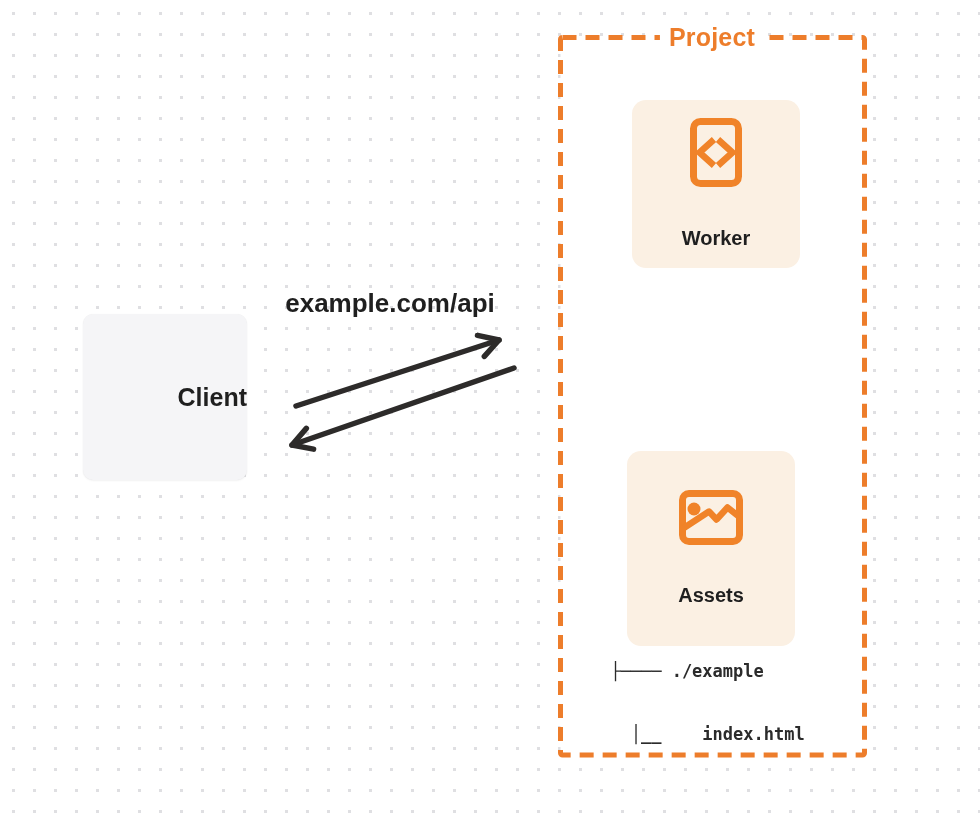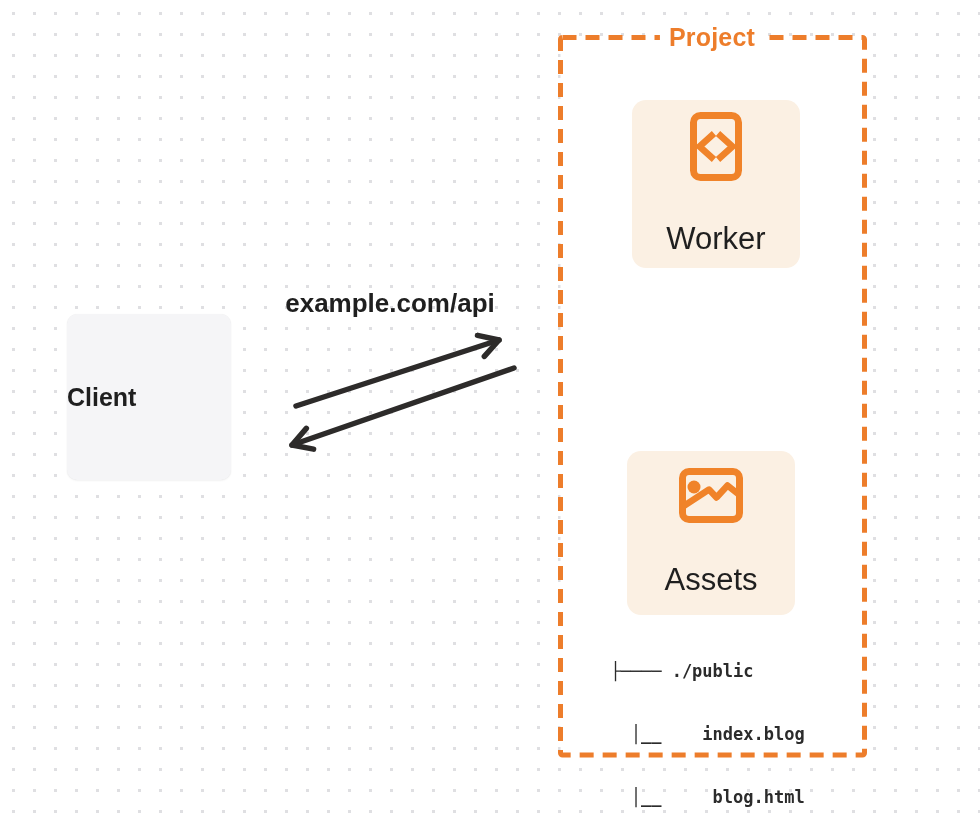--- a/index.html
+++ b/index.html
@@ -25,28 +25,28 @@
     background:#ffffff; padding:0 9px;
     color:var(--accent-orange,#E8822C); font-size:25px; font-weight:700; line-height:30px;
     letter-spacing:.2px;
     text-align:right;
   }
   .node-card {
     position:absolute; display:flex; flex-direction:column;
     align-items:center; justify-content:center; gap:24px;
     background:var(--card-peach,#FBF0E3); border-radius:14px;
   }
-  .node-card .node-label { color:var(--text-dark,#1F1F1F); font-size:31px; font-weight:400;margin-top:16px; }
+  .node-card .node-label { color:var(--text-dark,#1F1F1F); font-size:20px; font-weight:700;margin-top:16px; }
   .worker-card { left:632px; top:100px; width:168px; height:168px; }
-  .assets-card { left:627px; top:451px; width:168px; height:164px;gap:23px; }
+  .assets-card { left:627px; top:451px; width:168px; height:195px;gap:23px; }
 
   .client-card {
-    position:absolute; left:67px; top:314px; width:164px; height:166px;
+    position:absolute; left:83px; top:314px; width:164px; height:166px;
     background:var(--client-gray,#F5F5F7); border-radius:10px;
-    display:flex; align-items:center; justify-content:flex-start;
+    display:flex; align-items:center; justify-content:flex-end;
     box-shadow: 0 1px 2px rgba(0,0,0,.05), 0 0 1px rgba(0,0,0,.07);
   }
   .client-card .node-label { color:var(--text-dark,#1F1F1F); font-size:25px; font-weight:700; }
 
   .api-label {
     position:absolute; left:390px; top:288px; transform:translateX(-50%);
     color:var(--text-dark,#232323); font-size:26px; font-weight:700; white-space:nowrap;
   }
   .file-tree {
     position:absolute; left:600px; top:619px;
@@ -91,19 +91,18 @@
   <div class="node-card assets-card">
     <svg width="64" height="55" viewBox="0 0 64 55">
       <rect class="oicon" x="3.5" y="3.5" width="57" height="48" rx="6.5" stroke-width="7"></rect>
       <circle class="oicon-fill" cx="15" cy="19" r="6.5"></circle>
       <path class="oicon" d="M4,38.5 L30,21.5 L37.5,29.5 L48.5,17.5 L60.5,27" stroke-width="6.5" stroke-linejoin="round" stroke-linecap="round"></path>
     </svg>
     <span class="node-label">Assets</span>
   </div>
 
   <div class="file-tree">
-    <div> ├──── ./public</div>
-    <div>   │__    index.blog</div>
-    <div>   │__     blog.html</div>
+    <div> ├──── ./example</div>
+    <div>   │__    index.html</div>
     
   </div>
 
 </div>
 
 </body></html>

